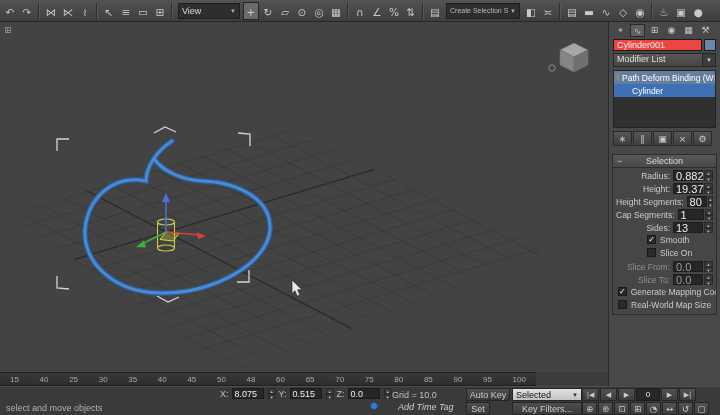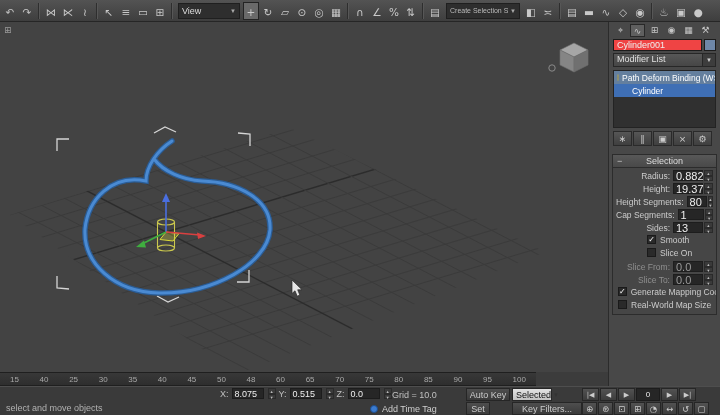--- a/index.html
+++ b/index.html
@@ -86,32 +86,32 @@
   #coords { position:absolute; left:220px; top:0; display:flex; align-items:center; gap:3px; }
   .coord-label { color:#c0c0c0; }
   .coord-field { width:32px; height:11px; line-height:10px; background:#262626; border:1px solid #1c1c1c;
     color:#eee; padding:0 2px; }
   #grid-readout { position:absolute; left:392px; top:2px; color:#c0c0c0; }
   .sbtn2 { position:absolute; height:13px; line-height:12px; text-align:center; color:#ccc;
     background:linear-gradient(#4e4e4e,#3a3a3a); border:1px solid #262626; }
   #autokey { left:466px; width:44px; }
   #setkey { left:466px; width:24px; }
   #keyfilters { left:512px; width:70px; }
-  #selset { position:absolute; left:512px; width:40px; height:13px; display:flex; align-items:center;
+  #selset { position:absolute; left:512px; width:70px; height:13px; display:flex; align-items:center;
     background:linear-gradient(#e2e2e2,#c2c2c2); border:1px solid #262626; color:#111; padding:4px 3px; }
   #selset .tb-caret { color:#333; }
   #anim, #nav { position:absolute; left:582px; top:0; display:flex; gap:1px; }
   .abtn { width:17px; height:13px; line-height:12px; text-align:center; color:#ccc; font-size:7px;
     font-family:"DejaVu Sans",sans-serif; background:linear-gradient(#525252,#3c3c3c); border:1px solid #262626; }
   .aframe { width:24px; height:13px; line-height:11px; background:#262626; border:1px solid #1c1c1c;
     color:#eee; text-align:center; font-size:8px; }
   .nbtn { width:15px; height:13px; line-height:12px; text-align:center; color:#ccc; font-size:8.5px;
     font-family:"DejaVu Sans",sans-serif; background:linear-gradient(#525252,#3c3c3c); border:1px solid #262626; }
   #prompt { position:absolute; left:6px; top:1px; color:#b2b2b2; }
-  #timetag { position:absolute; left:370px; top:0; display:flex; align-items:center; gap:4px; height:13px; }
+  #timetag { position:absolute; left:370px; top:0; display:flex; align-items:flex-start; gap:20px; height:13px;font-style:italic; }
   #timetag .dot { width:8px; height:8px; border-radius:50%; background:#3a7bd0; border:1px solid #1e4d8c; }
 </style>
 </head>
 <body>
 
 <div id="app">
 
   <div id="toolbar">
       <div class="tb-icon">↶</div>
       <div class="tb-icon">↷</div>

